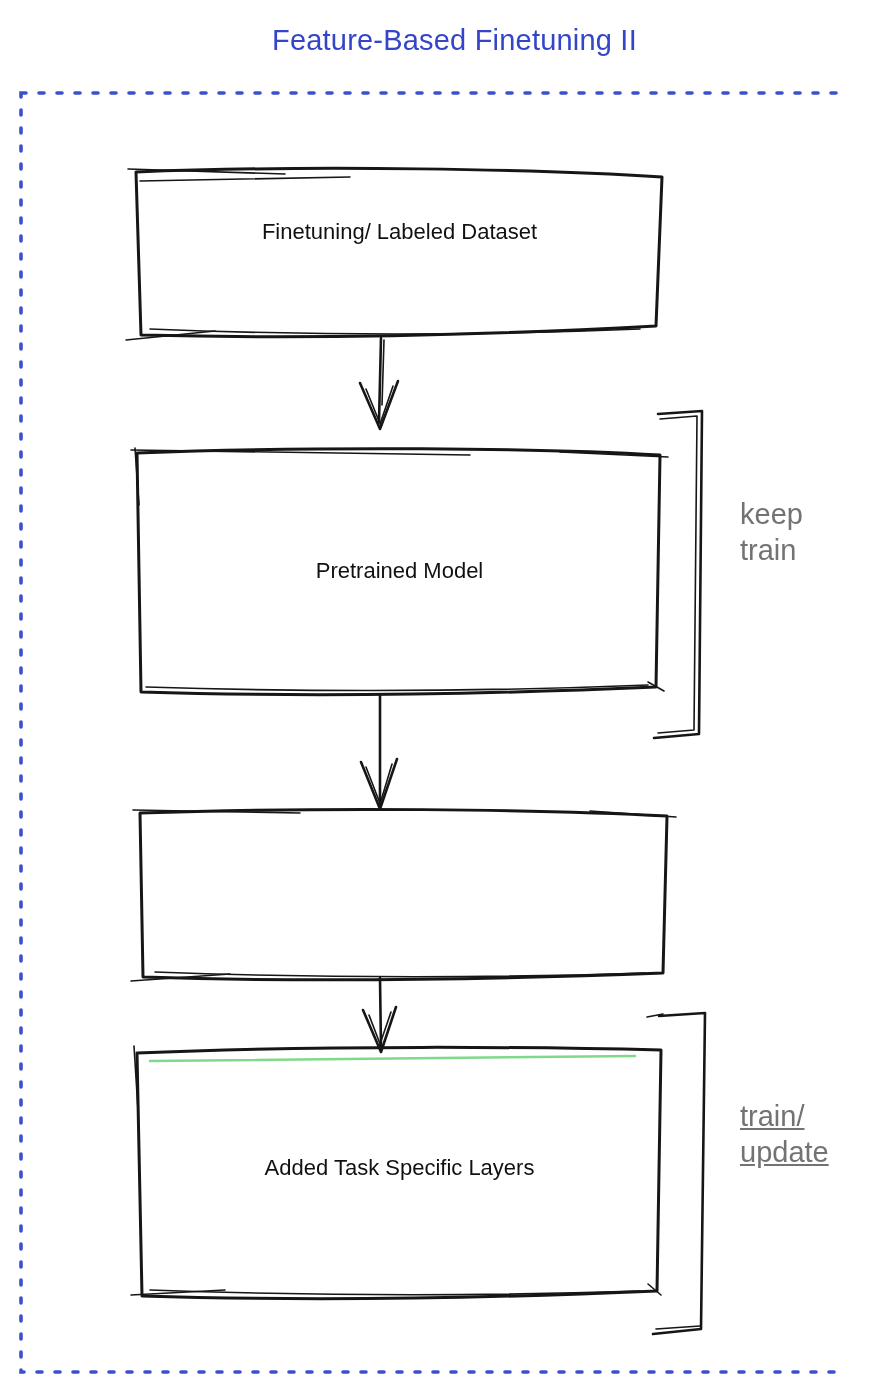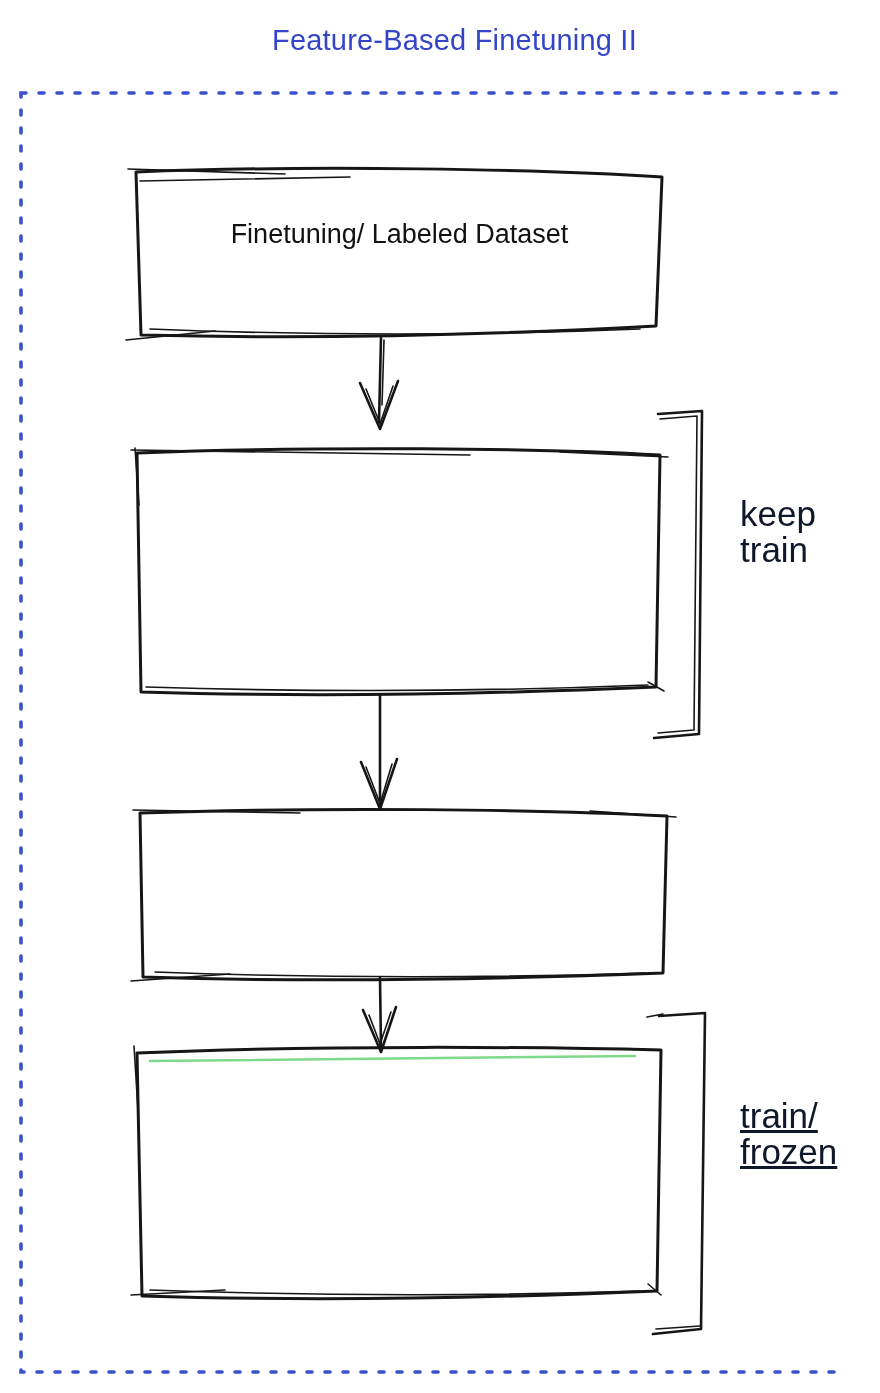--- a/index.html
+++ b/index.html
@@ -30,33 +30,33 @@
     font-weight: 400;
     color: #3545c9;
     white-space: nowrap;
     letter-spacing: 0.2px;
   }
   .box-label {
     position: absolute;
     left: 137px;
     width: 525px;
     text-align: center;
-    font-size: 27px;
+    font-size: 22px;
     color: #111111;
     white-space: nowrap;
   }
   .label-dataset    { top: 219px; }
   .label-pretrained { top: 558px; }
   .label-embeddings { top: 876px; }
   .label-tasklayers { top: 1155px; }
   .side-note {
     position: absolute;
     left: 740px;
-    font-size: 35px;
-    color: #0f172a;
+    font-size: 29px;
+    color: #737373;
     line-height: 36px;
     white-space: nowrap;
   }
   .note-keep-frozen  { top: 496px; }
   .note-train-update { top: 1098px; text-decoration: underline; }
   .ink {
     fill: none;
     stroke: #161616;
     stroke-linecap: round;
     stroke-linejoin: round;
@@ -136,26 +136,28 @@
 
     <g>
       <path class="ink ink-arrow" d="M659,1016 L705,1013 L701,1329 L653,1334"></path>
       <path class="ink ink-thin" d="M647,1017 L663,1014"></path>
       <path class="ink ink-thin" d="M656,1329 L700,1326"></path>
     </g>
   </svg>
 
   <div class="box-label label-dataset">Finetuning/ Labeled Dataset</div>
 
+  <div class="box-label label-pretrained">Pretrained Model</div>
 
 
+  <div class="box-label label-tasklayers">Added Task Specific Layers</div>
 
   <div class="side-note note-keep-frozen">
     <div>keep</div>
     <div>train</div>
   </div>
 
   <div class="side-note note-train-update">
     <div>train/</div>
-    <div>frozen</div>
+    <div>update</div>
   </div>
 
 </div>
 
 </body></html>

